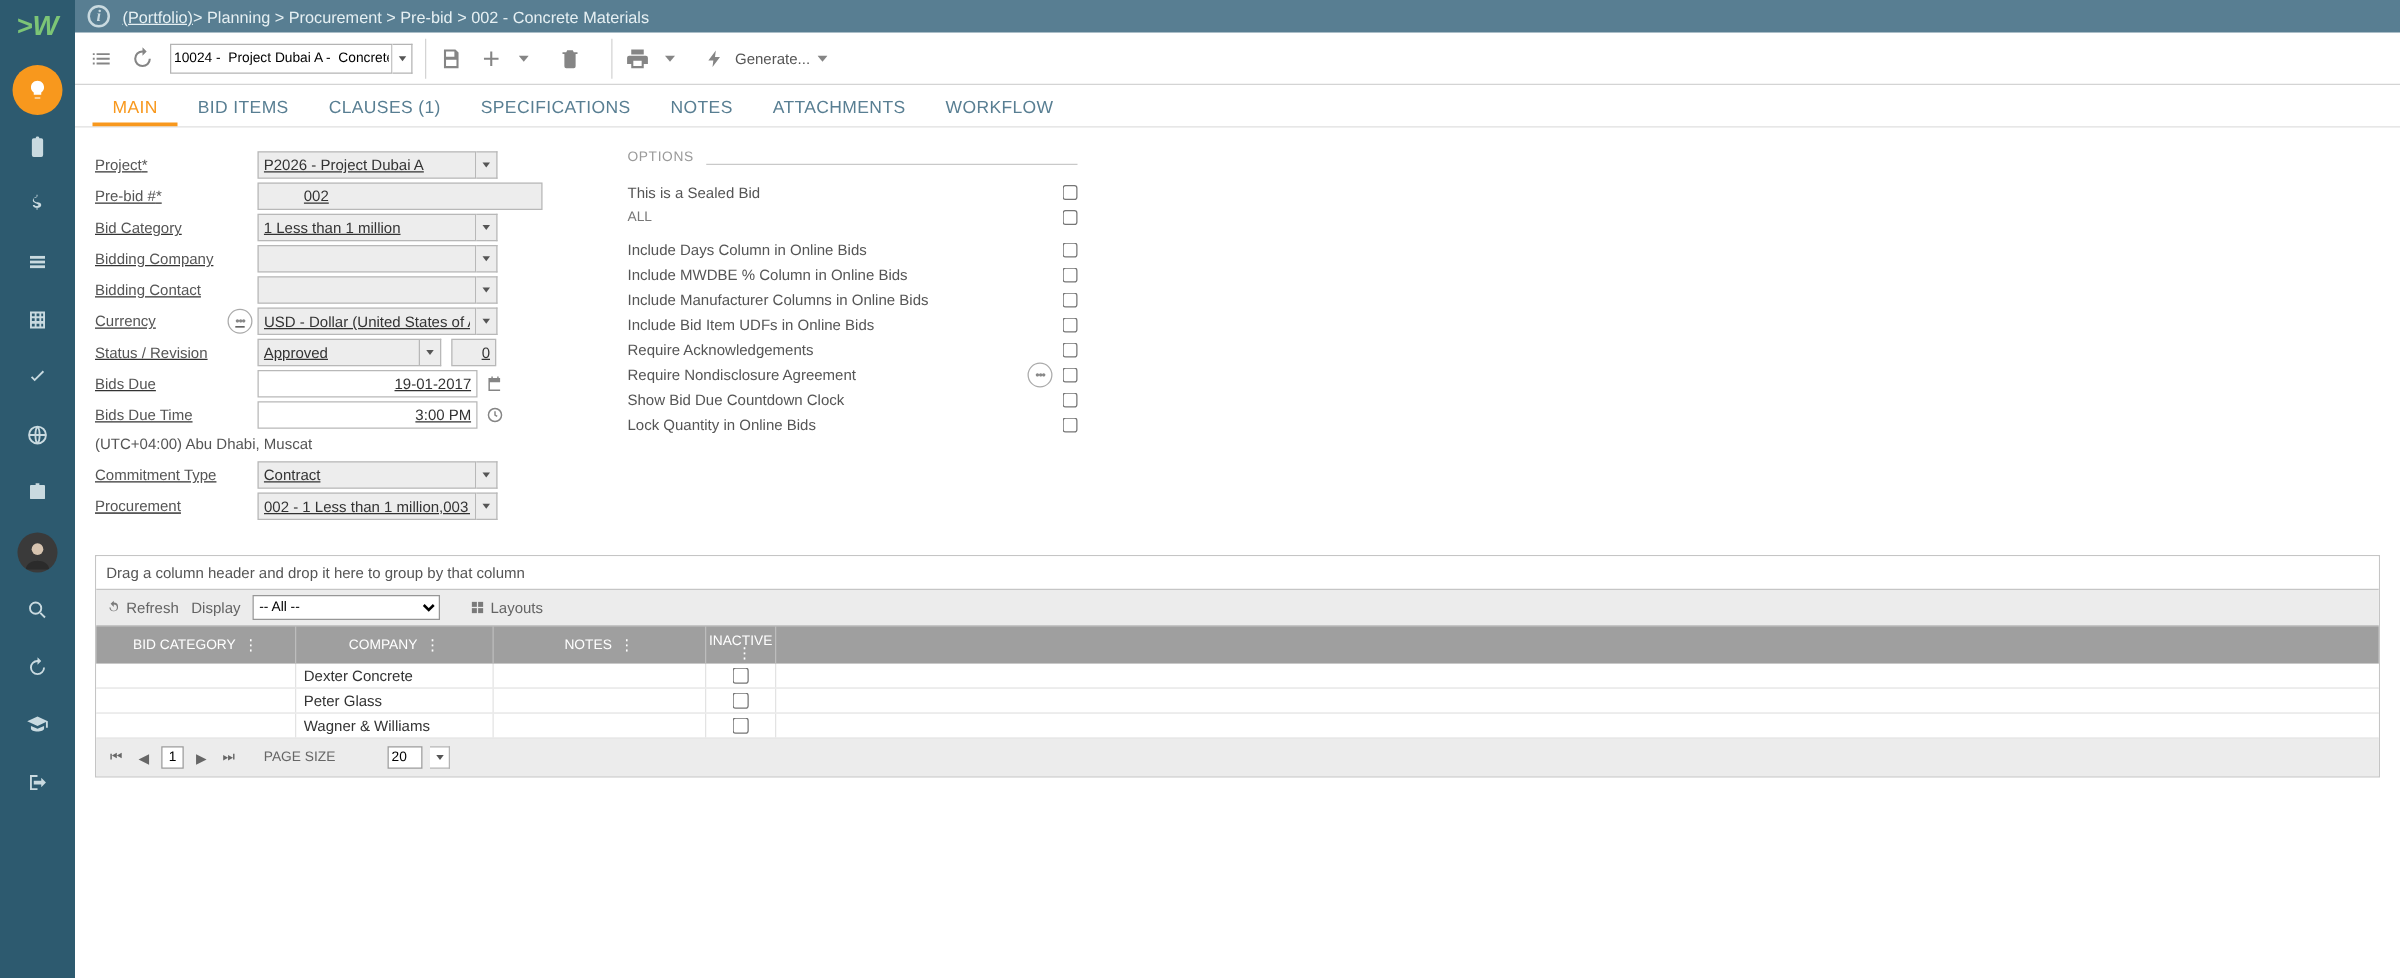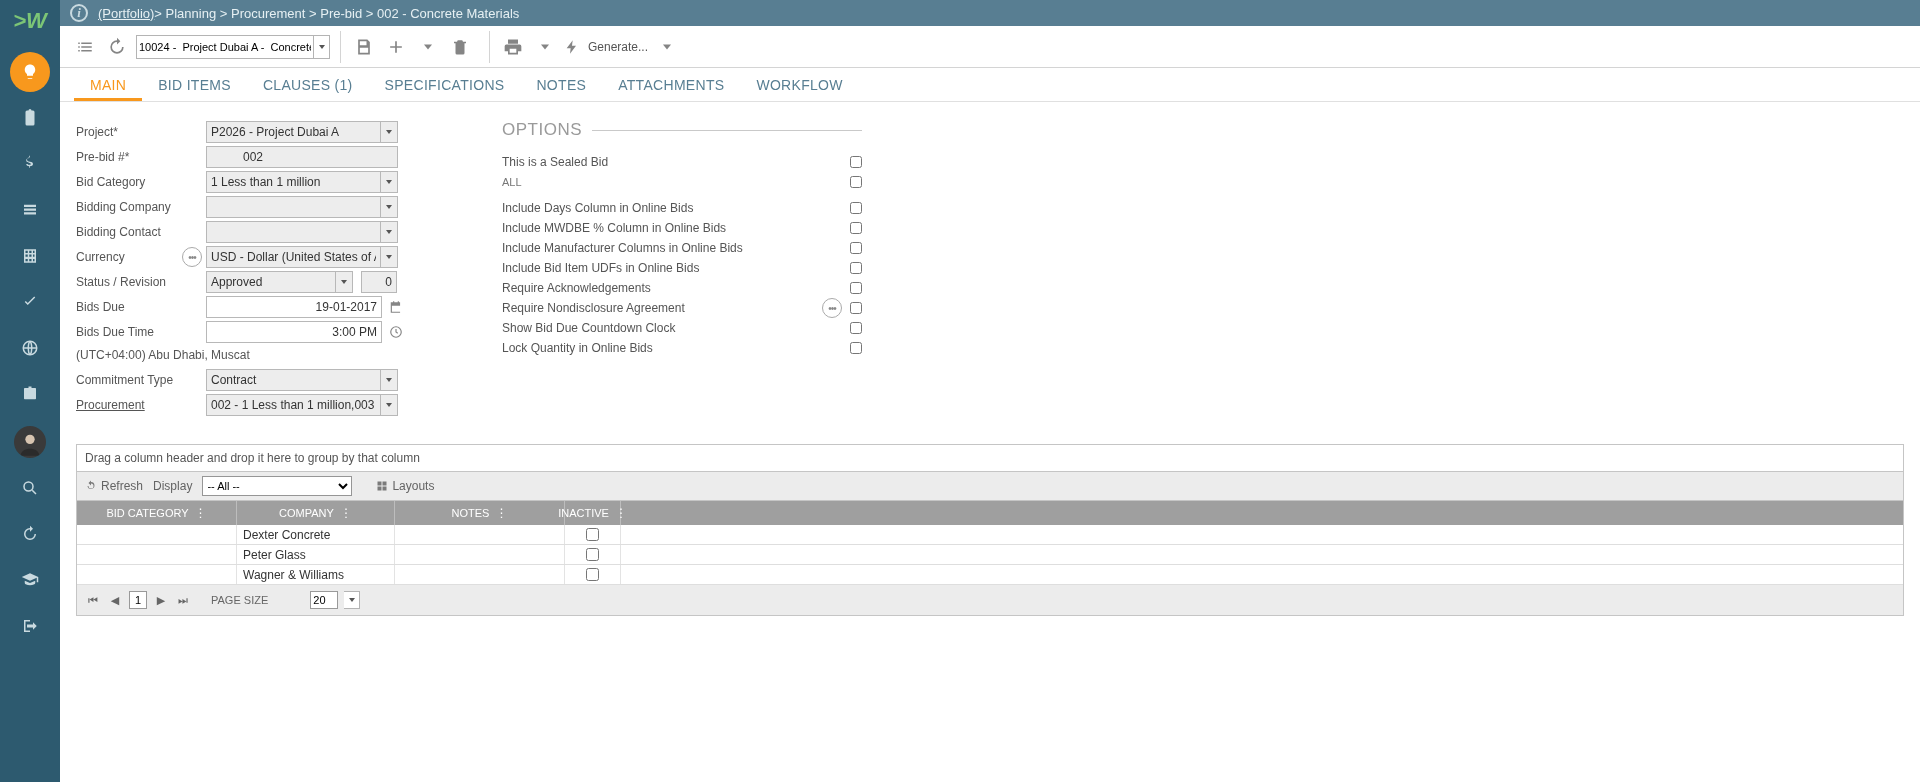--- a/index.html
+++ b/index.html
@@ -11,70 +11,70 @@
 .sidebar-item svg, .sidebar-item .icon-shape { fill: #c9dae0; color: #c9dae0; }
 .sidebar-item.bulb { background: #f8981d; }
 .sidebar-item.bulb svg { fill: #fff; }
 .sidebar-avatar { width: 32px; height: 32px; border-radius: 50%; background: #3a3a3a; margin-bottom: 10px; margin-top: 6px; overflow:hidden; display:flex; align-items:flex-end; justify-content:center; }
 
 .top-breadcrumb { position: fixed; left: 60px; top: 0; right: 0; height: 26px; background: #587e92; color: #e6f0f3; display: flex; align-items: center; padding-left: 10px; font-size: 13px; z-index: 50; }
 .top-breadcrumb .info-icon { width: 18px; height: 18px; border-radius: 50%; border: 2px solid #c9dae0; display: inline-flex; align-items: center; justify-content: center; margin-right: 10px; font-style: italic; font-weight: bold; font-family: serif; font-size: 13px; color:#c9dae0; cursor:pointer;}
 .top-breadcrumb a { color: #e6f0f3; text-decoration: underline; cursor: pointer; }
 
 .toolbar { position: fixed; left: 60px; top: 26px; right: 0; height: 42px; background: #fff; border-bottom: 1px solid #d4d4d4; display: flex; align-items: center; padding-left: 12px; z-index: 40; }
-.tool-btn { height: 26px; min-width: 26px; background: none; border: none; cursor: pointer; display: inline-flex; align-items: center; justify-content: center; margin-right: 6px; }
+.tool-btn { height: 26px; min-width: 26px; background: none; border: none; cursor: pointer; display: inline-flex; align-items: center; justify-content: space-between; margin-right: 6px; }
 .tool-btn svg { fill: #858585; }
 .tool-divider { width: 1px; height: 32px; background: #d4d4d4; margin: 0 10px; }
 .tool-select { height: 24px; border: 1px solid #b4b4b4; font-size: 11px; padding: 0 2px; background: #fff; }
 .tool-dropdown-caret { border:1px solid #b4b4b4; border-left:none; height:24px; width:16px; display:inline-flex; align-items:center; justify-content:center; background:#fff; }
 .tool-dropdown-caret::after { content:""; border-left:3px solid transparent; border-right:3px solid transparent; border-top:4px solid #555;}
 .tool-link { color:#555; font-size:12px; cursor:pointer; margin-left:4px;}
 
 .tabs { position: fixed; left: 60px; top: 68px; right: 0; height: 34px; background: #fff; border-bottom: 1px solid #e0e0e0; display: flex; align-items: flex-end; padding-left: 14px; z-index: 30; }
 .tab { padding: 10px 16px 8px 16px; font-size: 14px; color: #587e92; cursor: pointer; letter-spacing: .3px;}
 .tab.active { color: #f8981d; border-bottom: 3px solid #f8981d; padding-bottom: 5px; }
 
 .content { position: absolute; left: 60px; top: 102px; right: 0; bottom: 0; padding: 18px 16px; overflow: auto; }
 
 .form-area { display: flex; }
 .form-left { width: 400px; }
-.form-row { display: flex; align-items: center; height: 24px; margin-bottom: 1px; }
+.form-row { display: flex; align-items: center; height: 24px; margin-bottom: 1px; text-decoration: underline; }
 .form-label { width: 130px; font-size: 12px; color: #555; }
 .form-label.req::after { content: "*"; }
 .form-label.link { text-decoration: underline; cursor:pointer; }
 .form-input { height: 22px; border: 1px solid #b8b8b8; background: #ededed; padding: 0 4px; font-size: 12px; color: #333; }
 .form-input.white { background: #fff; }
 .input-wide { width: 190px; }
 .combo { display:flex; }
 .combo .form-input { width: 175px; }
 .combo .caret-btn { width:17px; height:22px; border:1px solid #b8b8b8; border-left:none; background:#ededed; display:inline-flex; align-items:center; justify-content:center; cursor:pointer; }
 .combo .caret-btn::after { content:""; border-left:3px solid transparent; border-right:3px solid transparent; border-top:4px solid #555; }
 .icon-circle-btn { width:20px; height:20px; border:1px solid #aaa; border-radius:50%; display:inline-flex; align-items:center; justify-content:center; margin-left:4px; cursor:pointer; font-size:10px; color:#888; letter-spacing:-1px;}
 .clock-icn, .cal-icn { width:16px; height:16px; margin-left:6px; display:inline-flex; align-items:center; justify-content:center;}
 
 .tz-row { font-size:12px; color:#555; margin: 4px 0 6px 0; }
 
 .form-right { margin-left: 26px; width: 360px; }
-.opt-header { display:flex; align-items:center; font-size:17px; color:#9a9a9a; letter-spacing:.5px; margin-bottom:12px;}
+.opt-header { display:flex; align-items:flex-end; font-size:11px; color:#9a9a9a; letter-spacing:.5px; margin-bottom:12px;}
 .opt-header .line { flex:1; height:1px; background:#c9c9c9; margin-left:10px;}
 .opt-row { display:flex; align-items:center; height:20px; font-size:12px; color:#555;}
 .opt-row .opt-label { flex:1; }
 .opt-row input[type=checkbox]{ width:12px; height:12px; accent-color:#999; cursor:pointer; margin-left:auto;}
 .opt-row.all { justify-content:flex-end; font-size:11px; color:#777; margin-bottom:6px;}
 .opt-row.all span { margin-right:8px;}
 
 .grid-wrap { margin-top: 26px; border: 1px solid #c5c5c5; }
 .grid-groupbar { background:#fff; border-bottom:1px solid #c5c5c5; padding:6px 8px; font-size:12px; color:#555;}
 .grid-toolbar { background:#ececec; border-bottom:1px solid #c5c5c5; padding:4px 8px; display:flex; align-items:center; gap:10px;}
 .grid-toolbar .g-link{ color:#646464; font-size:12px; cursor:pointer; display:inline-flex; align-items:center; gap:4px;}
 .grid-toolbar select{ height:20px; font-size:11px; border:1px solid #969696; width:150px; background:#fff;}
 .grid-header { display:flex; background:#9f9f9f; color:#fff; font-size:11px;}
 .grid-header .gh { padding:6px 4px; border-right:1px solid #bdbdbd; display:flex; align-items:center; justify-content:center; position:relative; cursor:pointer;}
 .gh .dots { margin-left:6px; font-size:12px; line-height:6px; cursor:pointer; }
-.col-cat{ width:160px;} .col-comp{width:158px;} .col-notes{width:170px;} .col-inact{width:56px; flex-direction:row; padding:2px;}
+.col-cat{ width:160px;} .col-comp{width:158px;} .col-notes{width:170px;} .col-inact{width:56px; flex-direction:column; padding:2px;}
 .grid-body .gr { display:flex; border-bottom:1px solid #dedede; background:#fff; height:20px; align-items:center;}
 .grid-body .gr div{ border-right:1px solid #e3e3e3; height:100%; display:flex; align-items:center; padding:0 6px; font-size:12px; color:#333;}
 .grid-body .gr .c-inact{ justify-content:center;}
 .grid-body .gr .c-inact input{ cursor:pointer;}
 .grid-footer { background:#ececec; padding:6px 8px; display:flex; align-items:center; gap:6px; font-size:11px; color:#666;}
 .pager-btn{ width:16px; height:16px; display:inline-flex; align-items:center; justify-content:center; cursor:pointer;}
 .pager-input{ width:18px; height:18px; border:1px solid #999; text-align:center; font-size:11px;}
 .ps-input{ width:28px; height:18px; border:1px solid #999; font-size:11px; padding:0 2px;margin-left:36px;}
 </style>
 </head>
@@ -236,21 +236,21 @@
     <div class="form-left">
       <div class="form-row">
         <span class="form-label req">Project</span>
         <div class="combo">
             <input class="form-input" value="P2026 - Project Dubai A" style="">
             <span class="caret-btn"></span>
           </div>
       </div>
       <div class="form-row">
         <span class="form-label req">Pre-bid #</span>
-        <input class="form-input input-wide" style="width: 192px; padding-left: 36px;" value="002">
+        <input class="form-input input-wide" style="width: 228px; padding-left: 36px;" value="002">
       </div>
       <div class="form-row">
         <span class="form-label">Bid Category</span>
         <div class="combo">
             <input class="form-input" value="1 Less than 1 million" style="">
             <span class="caret-btn"></span>
           </div>
       </div>
       <div class="form-row">
         <span class="form-label">Bidding Company</span>

